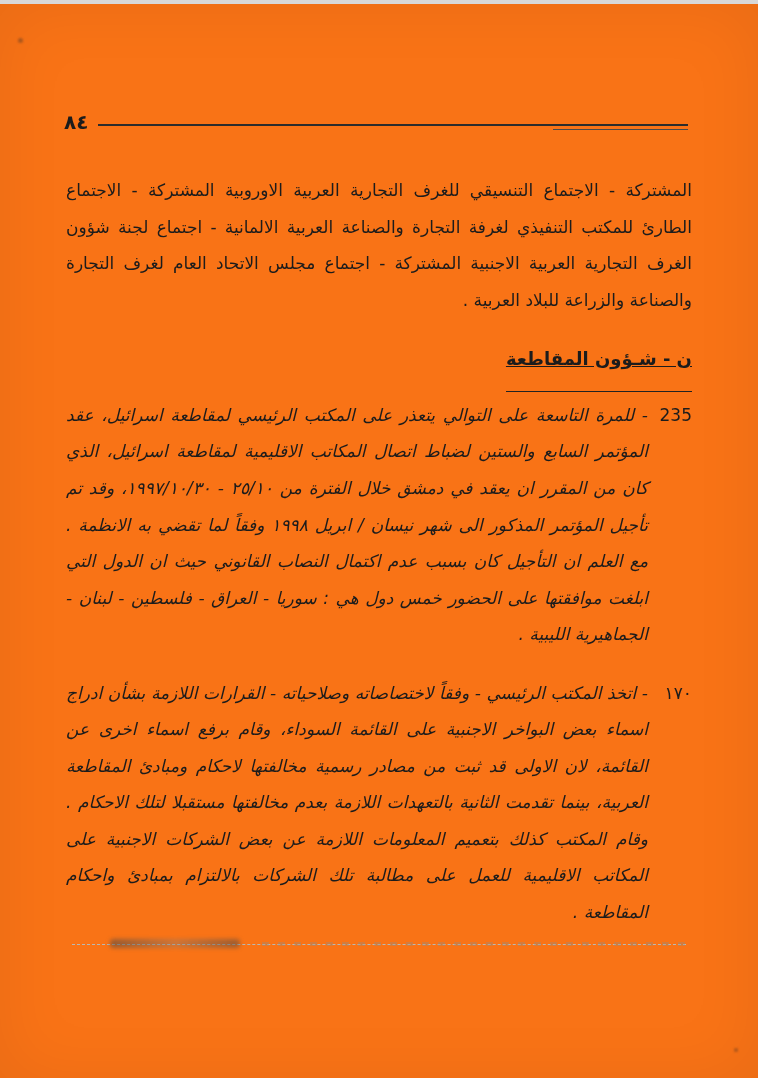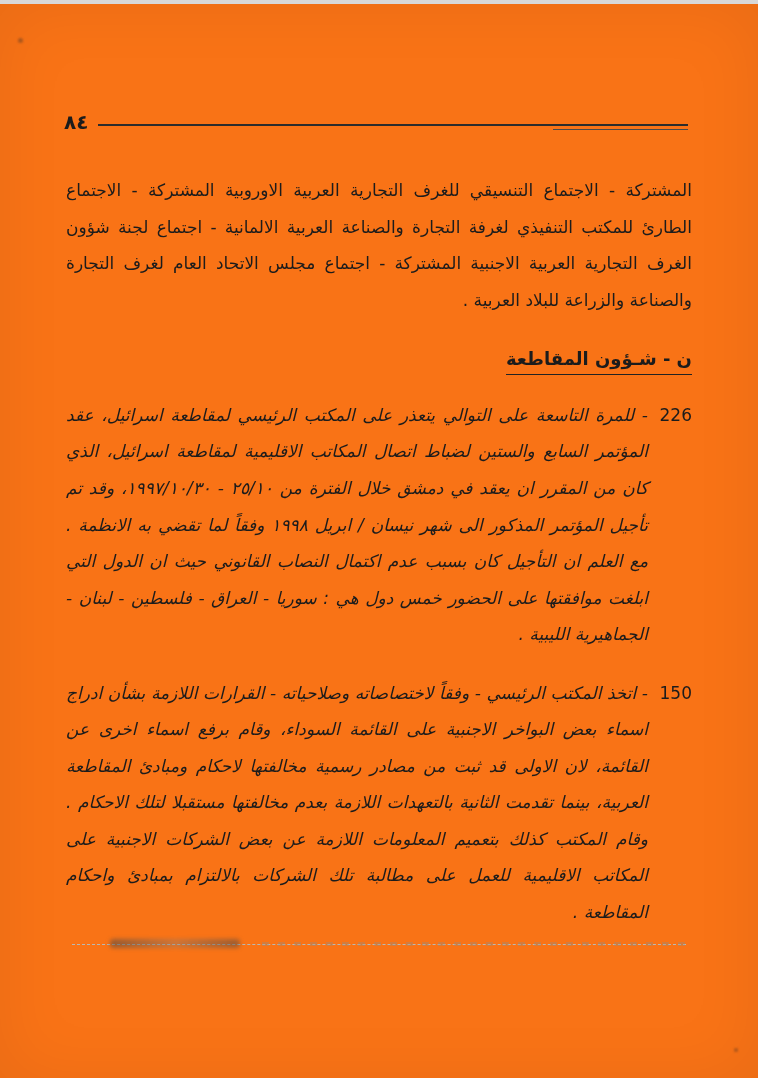--- a/index.html
+++ b/index.html
@@ -67,21 +67,22 @@
     margin: 0 0 16px 0;
   }
   .section-heading {
     margin: 22px 0 18px 0;
     font-size: 18px;
     font-weight: 600;
     text-align: right;
   }
   .section-heading .underlined {
     border-bottom: 1.5px solid #222;
-    padding-bottom: 5px;
+    padding-bottom: 22px;
+    text-decoration: underline;
   }
   .list-item {
     display: flex;
     direction: rtl;
     margin: 0 0 22px 0;
   }
   .item-number {
     flex: 0 0 44px;
     white-space: nowrap;
     font-weight: 500;
@@ -145,26 +146,26 @@
 
   <main class="content">
 
     <p class="paragraph">المشتركة - الاجتماع التنسيقي للغرف التجارية العربية الاوروبية المشتركة - الاجتماع الطارئ للمكتب التنفيذي لغرفة التجارة والصناعة العربية الالمانية - اجتماع لجنة شؤون الغرف التجارية العربية الاجنبية المشتركة - اجتماع مجلس الاتحاد العام لغرف التجارة والصناعة والزراعة للبلاد العربية .</p>
 
     <h2 class="section-heading">
       <span class="underlined">ن - شـؤون المقاطعة</span>
     </h2>
 
     <div class="list-item">
-      <span class="item-number">226</span>
+      <span class="item-number">235</span>
       <p class="item-text">- للمرة التاسعة على التوالي يتعذر على المكتب الرئيسي لمقاطعة اسرائيل، عقد المؤتمر السابع والستين لضباط اتصال المكاتب الاقليمية لمقاطعة اسرائيل، الذي كان من المقرر ان يعقد في دمشق خلال الفترة من ٢٥/١٠ - ١٩٩٧/١٠/٣٠، وقد تم تأجيل المؤتمر المذكور الى شهر نيسان / ابريل ١٩٩٨ وفقاً لما تقضي به الانظمة . مع العلم ان التأجيل كان بسبب عدم اكتمال النصاب القانوني حيث ان الدول التي ابلغت موافقتها على الحضور خمس دول هي : سوريا - العراق - فلسطين - لبنان - الجماهيرية الليبية .</p>
     </div>
 
     <div class="list-item">
-      <span class="item-number">150</span>
+      <span class="item-number">١٧٠</span>
       <p class="item-text">- اتخذ المكتب الرئيسي - وفقاً لاختصاصاته وصلاحياته - القرارات اللازمة بشأن ادراج اسماء بعض البواخر الاجنبية على القائمة السوداء، وقام برفع اسماء اخرى عن القائمة، لان الاولى قد ثبت من مصادر رسمية مخالفتها لاحكام ومبادئ المقاطعة العربية، بينما تقدمت الثانية بالتعهدات اللازمة بعدم مخالفتها مستقبلا لتلك الاحكام . وقام المكتب كذلك بتعميم المعلومات اللازمة عن بعض الشركات الاجنبية على المكاتب الاقليمية للعمل على مطالبة تلك الشركات بالالتزام بمبادئ واحكام المقاطعة .</p>
     </div>
 
   </main>
 
   <footer class="page-footer">
     <div class="footer-smudge"></div>
     <div class="footer-smudge2"></div>
   </footer>
 

